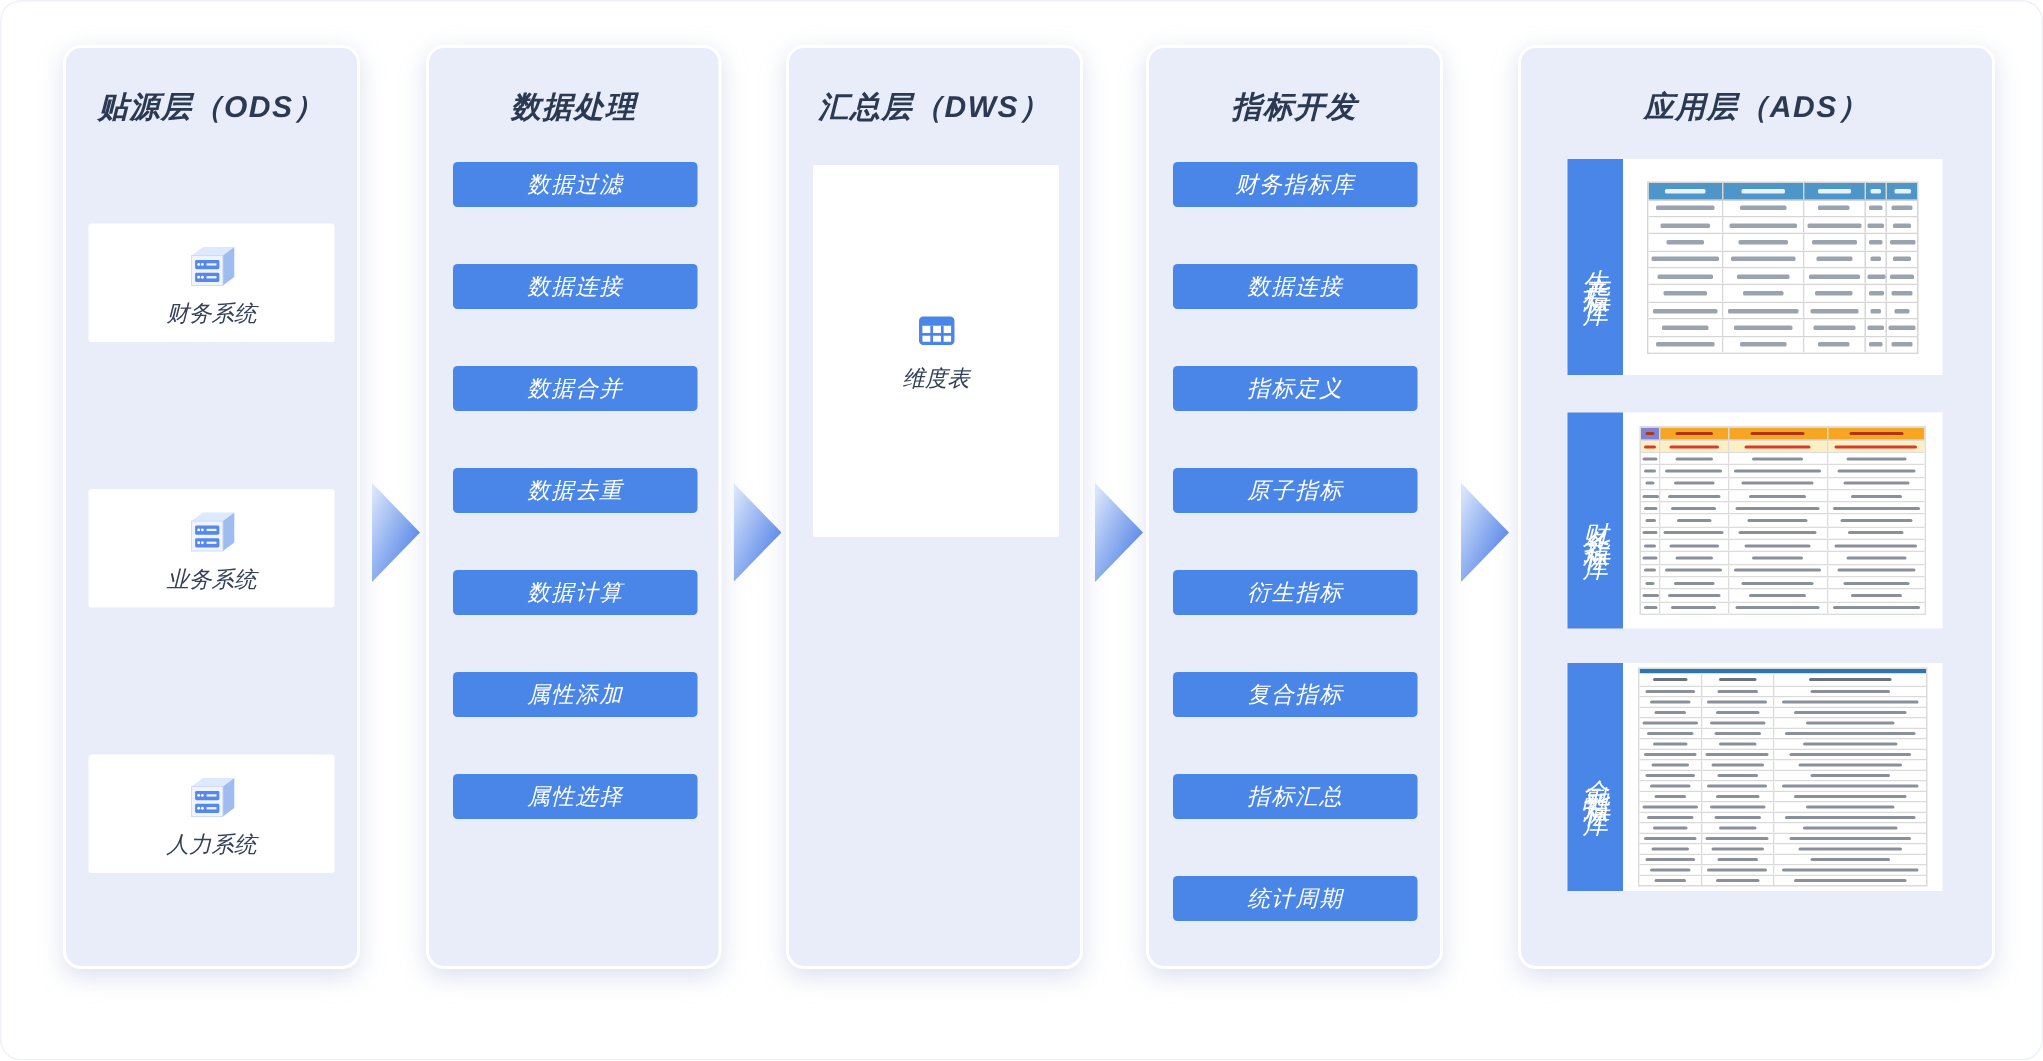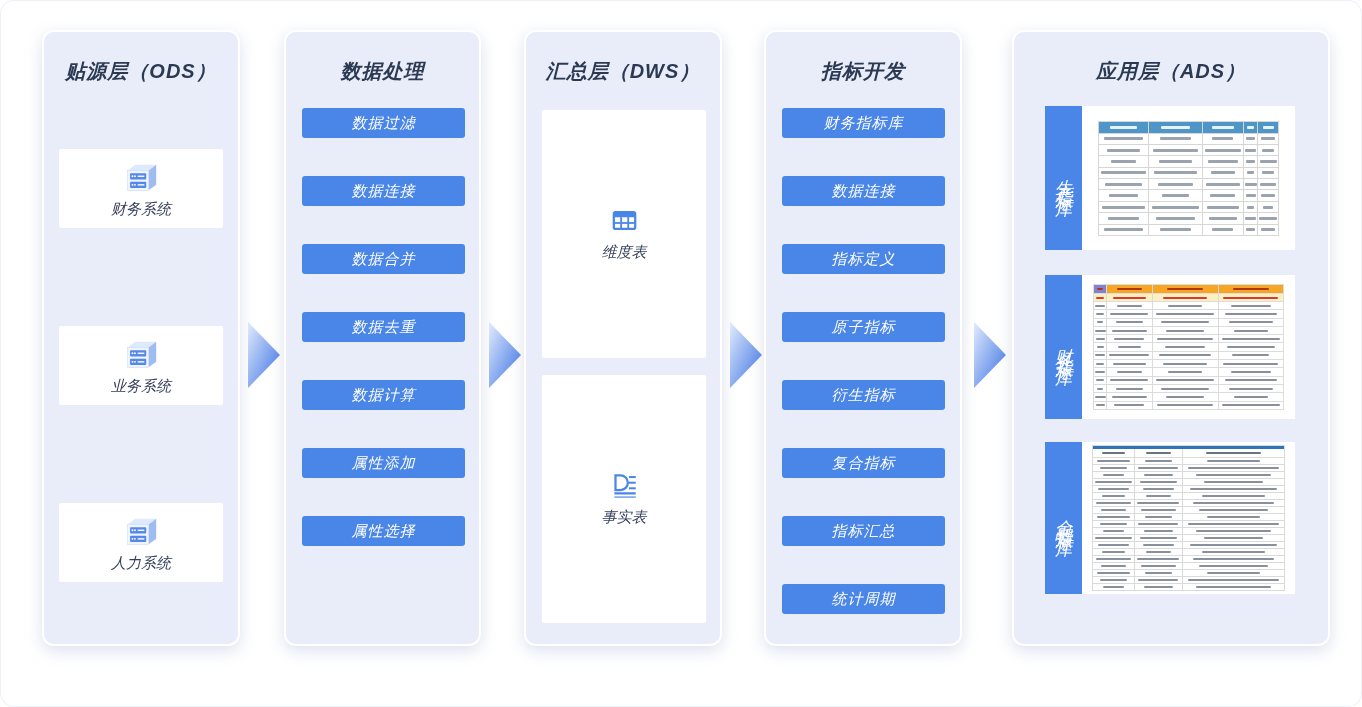--- a/index.html
+++ b/index.html
@@ -140,33 +140,20 @@
           <path d="M4,4.5 h16 a1.5,1.5 0 0 1 1.5,1.5 v3 h-19 v-3 a1.5,1.5 0 0 1 1.5,-1.5 z" fill="#4A86E8"></path>
           <rect x="2.5" y="4.5" width="19" height="15" rx="1.5" fill="none" stroke="#4A86E8" stroke-width="2"></rect>
           <line x1="2.5" y1="14.2" x2="21.5" y2="14.2" stroke="#4A86E8" stroke-width="1.6"></line>
           <line x1="9" y1="9" x2="9" y2="19.5" stroke="#4A86E8" stroke-width="1.6"></line>
           <line x1="15.3" y1="9" x2="15.3" y2="19.5" stroke="#4A86E8" stroke-width="1.6"></line>
         </svg>
       </span>
       <span class="label">维度表</span>
     </div>
 
-    <div class="big-box" style="top:343px">
-      <span class="icon">
-        <svg width="27" height="27" viewBox="0 0 24 24">
-          <path d="M4,3 h4.5 a6.5,6.5 0 0 1 0,13 h-4.5 z" fill="none" stroke="#4A86E8" stroke-width="2"></path>
-          <line x1="16" y1="4.5" x2="22" y2="4.5" stroke="#4A86E8" stroke-width="1.8"></line>
-          <line x1="16" y1="9.5" x2="22" y2="9.5" stroke="#4A86E8" stroke-width="1.8"></line>
-          <line x1="16" y1="14.5" x2="22" y2="14.5" stroke="#4A86E8" stroke-width="1.8"></line>
-          <line x1="3" y1="19" x2="22" y2="19" stroke="#4A86E8" stroke-width="2"></line>
-          <line x1="3" y1="22.3" x2="22" y2="22.3" stroke="#4A86E8" stroke-width="1.4" opacity="0.75"></line>
-        </svg>
-      </span>
-      <span class="label">事实表</span>
-    </div>
   </div>
 
   <div class="panel" id="panel-dev">
     <div class="panel-title">指标开发</div>
     <div class="pill" style="top:76px">财务指标库</div>
     <div class="pill" style="top:144px">数据连接</div>
     <div class="pill" style="top:212px">指标定义</div>
     <div class="pill" style="top:280px">原子指标</div>
     <div class="pill" style="top:348px">衍生指标</div>
     <div class="pill" style="top:416px">复合指标</div>

